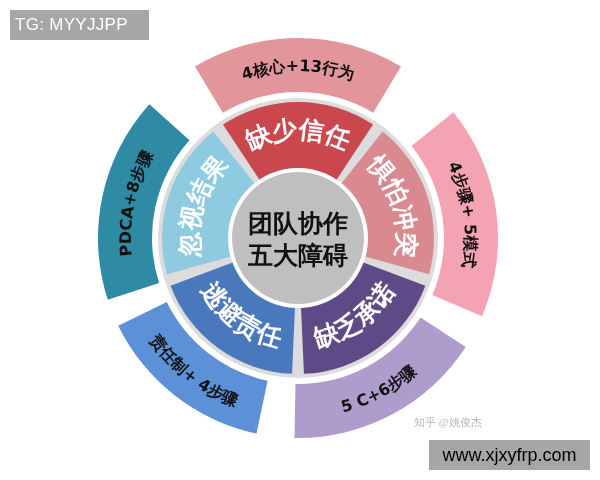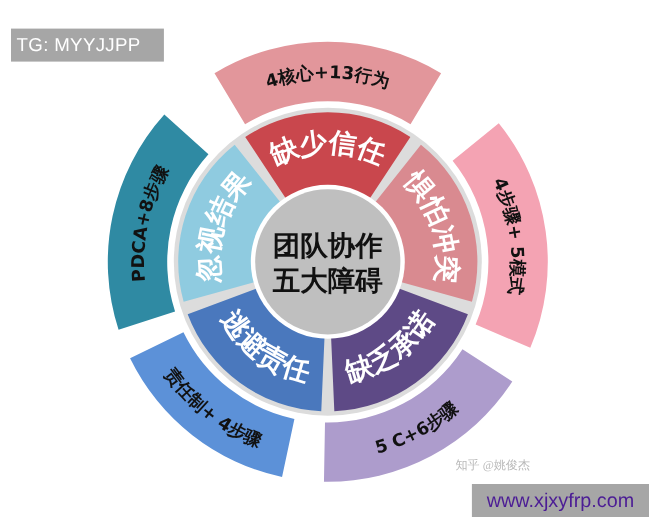--- a/index.html
+++ b/index.html
@@ -2,23 +2,23 @@
 <html><head>
 <meta charset="utf-8">
 <style>
   html, body { margin:0; padding:0; }
   body { width:600px; height:480px; background:#ffffff; position:relative; overflow:hidden;
          font-family:"DejaVu Sans", sans-serif; }
   .stage { position:absolute; left:0; top:0; width:600px; height:480px; }
   svg text { font-family:"DejaVu Sans", sans-serif; }
   .wm-tl { position:absolute; left:10px; top:10px; width:139px; height:30px; background:#a6a6a6;
            color:#ffffff; font-family:"Liberation Sans", sans-serif; font-size:17px; line-height:30px;
-           padding-left:5px; box-sizing:border-box; letter-spacing:0.3px;margin-top:16px; }
+           padding-left:5px; box-sizing:border-box; letter-spacing:0.3px; }
   .wm-br { position:absolute; left:429px; top:440px; width:161px; height:30px; background:#a6a6a6;
-           color:#4c1d95; font-family:"Liberation Sans", sans-serif; font-size:18px; line-height:30px;
+           color:#000000; font-family:"Liberation Sans", sans-serif; font-size:18px; line-height:30px;
            text-align:center; }
   .credit { position:absolute; left:414px; top:415px; color:#b8b8b8; font-size:11px;
             font-family:Liberation Serif, serif; }
 </style>
 </head>
 <body>
 
 <div class="stage">
   <svg id="wheel" width="600" height="480" viewBox="0 0 600 480">
       <circle cx="298" cy="238" r="140" fill="#dcdcdc"></circle>

